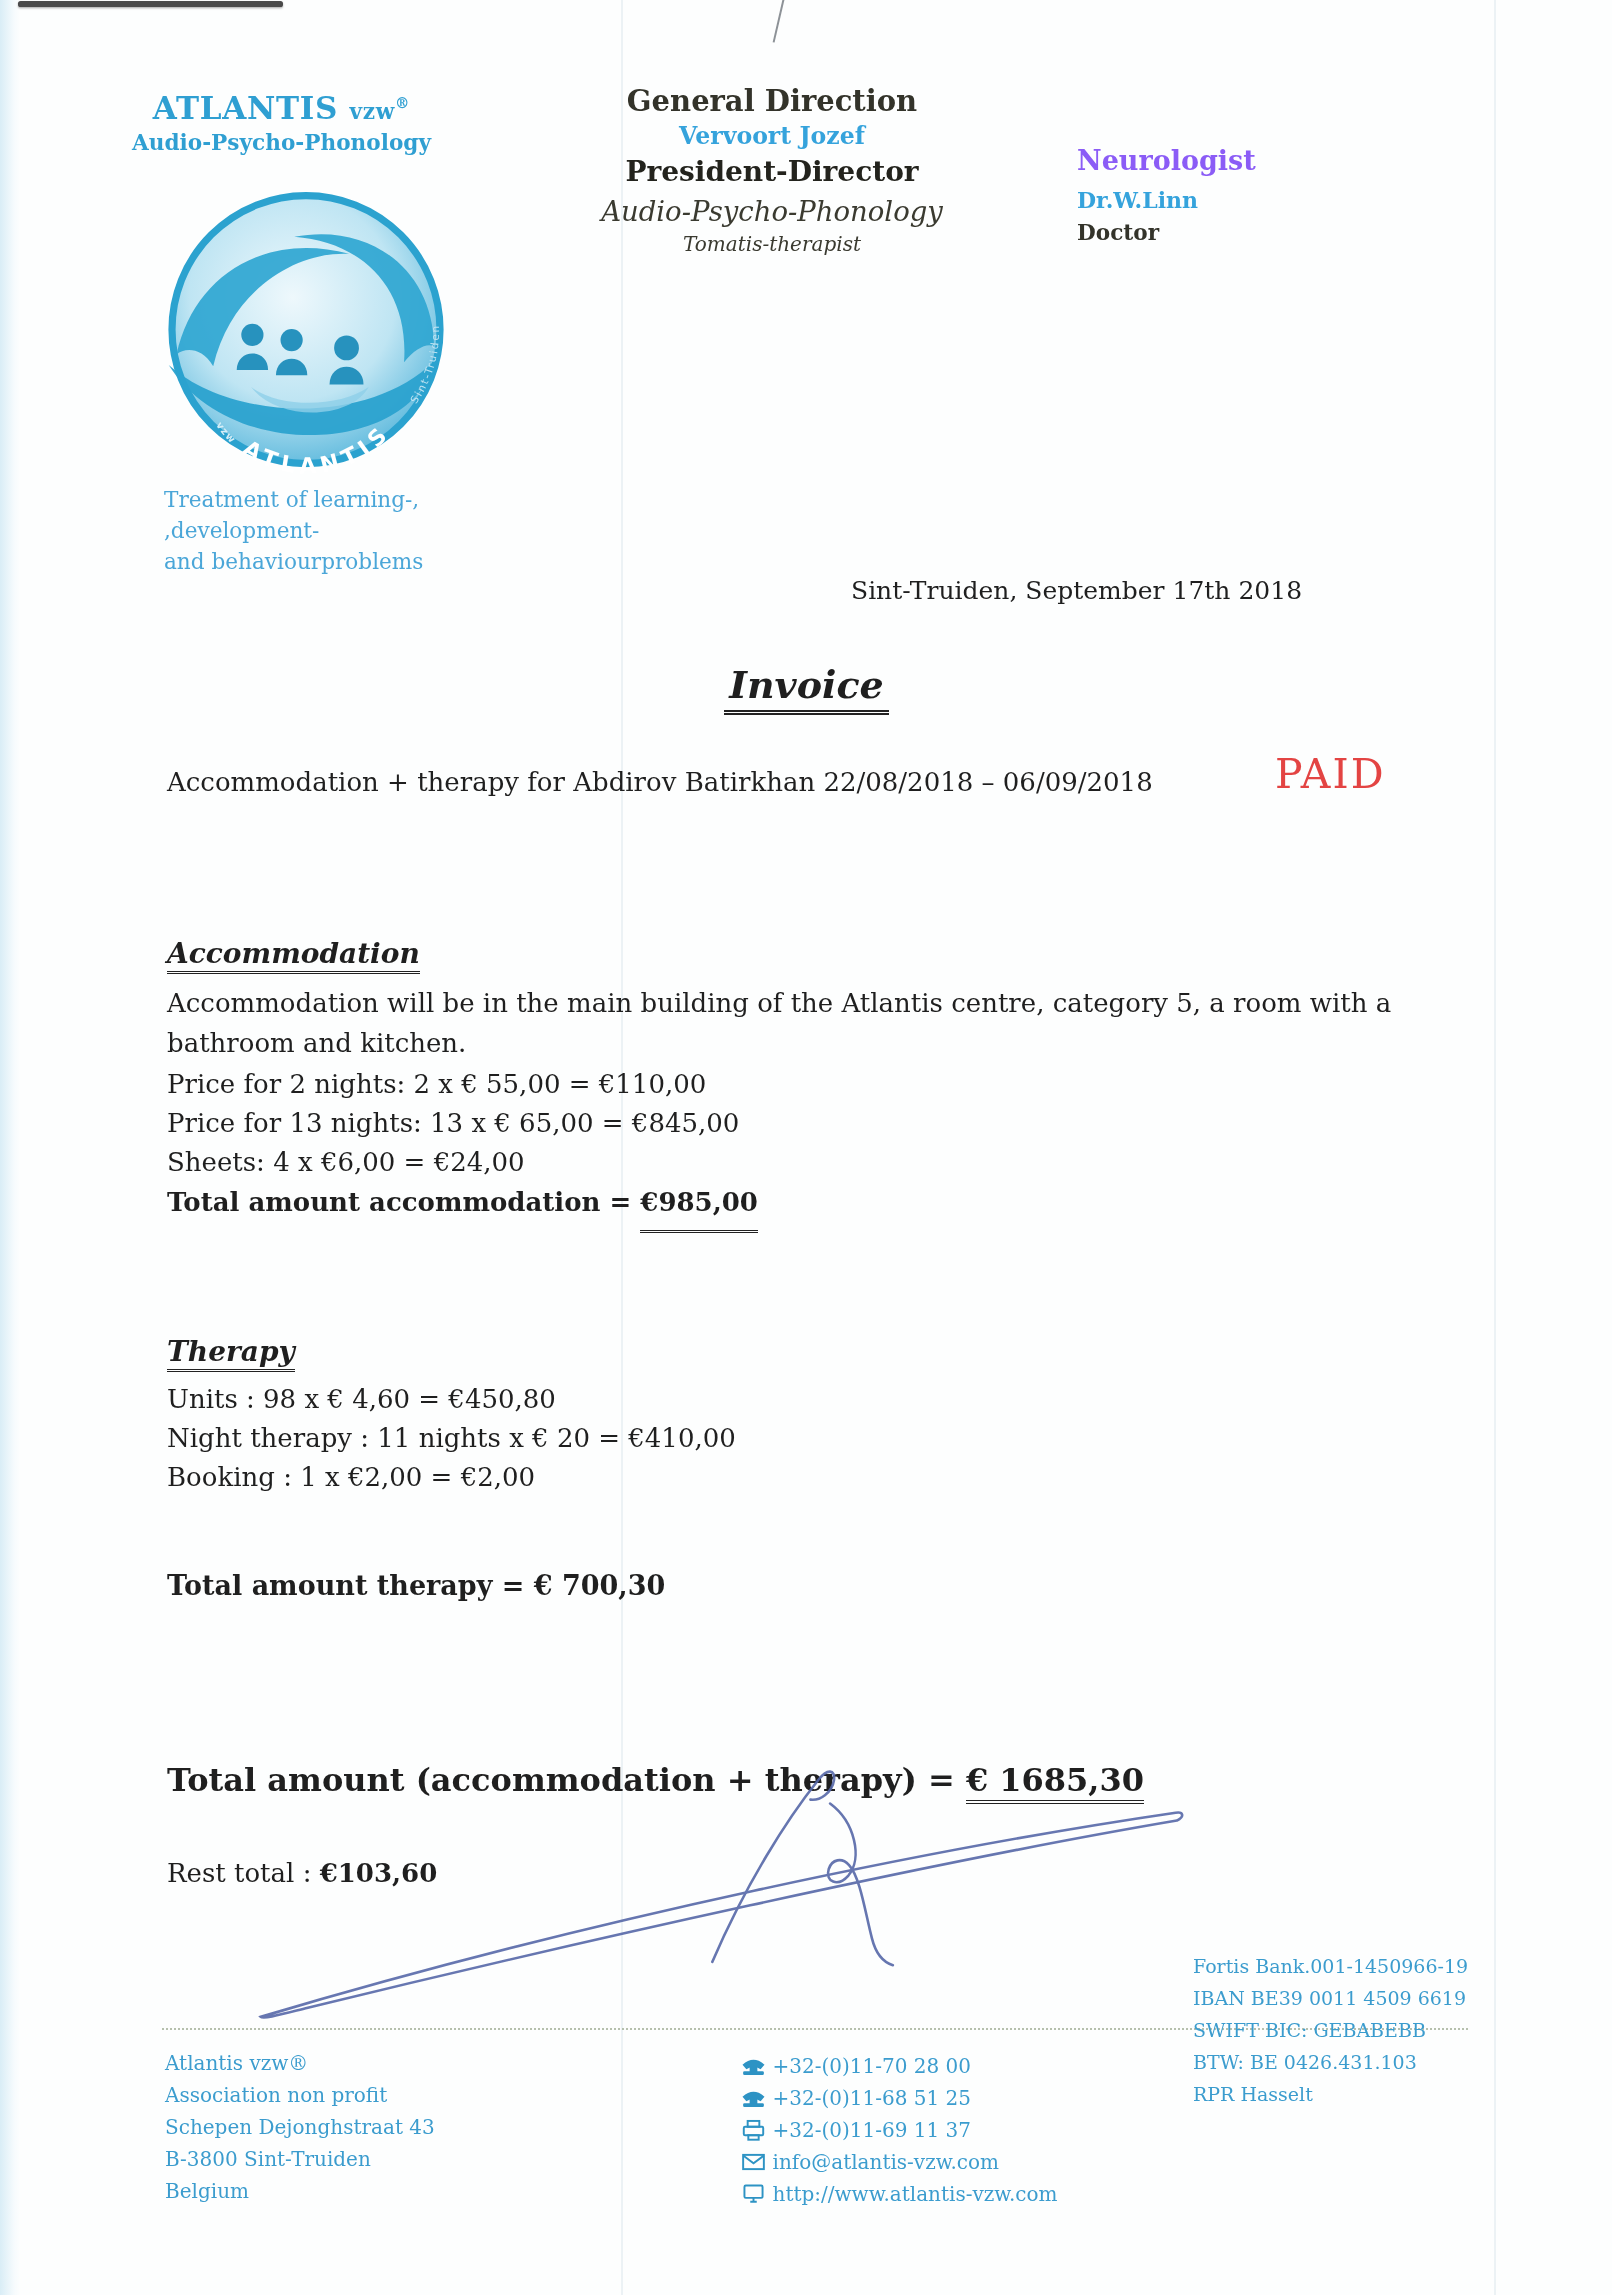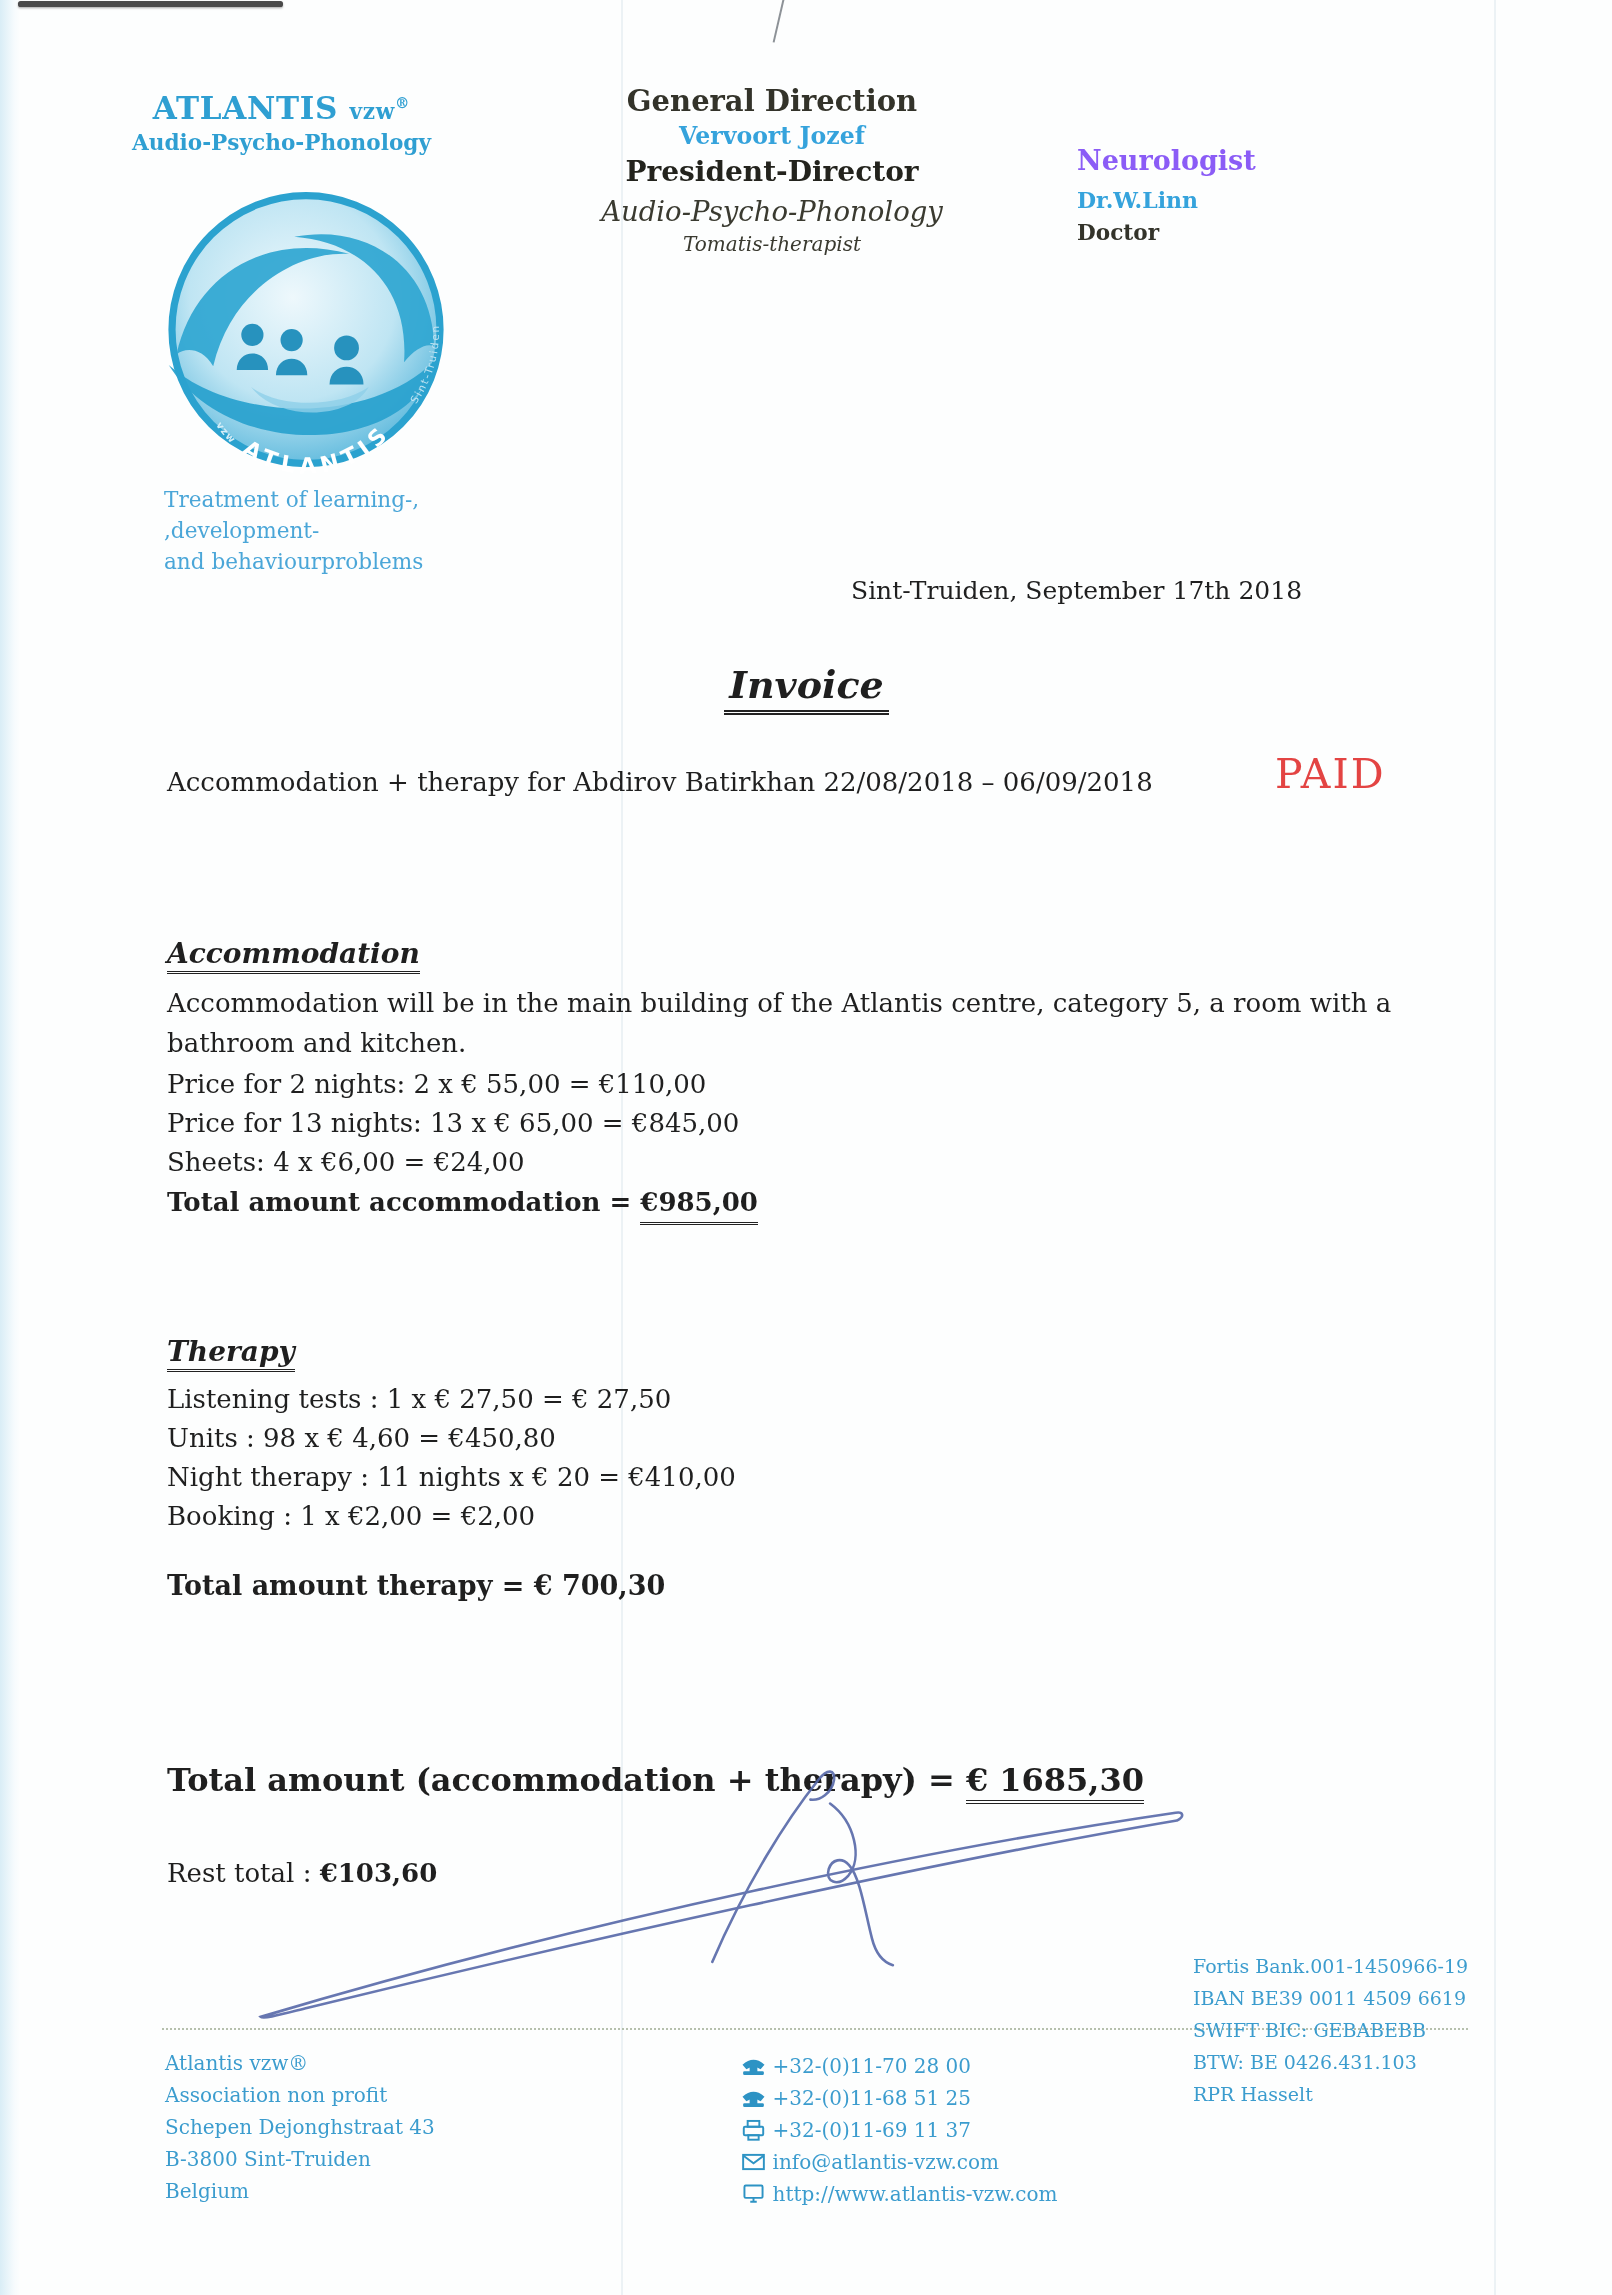--- a/index.html
+++ b/index.html
@@ -42,21 +42,21 @@
   .subject{position:absolute;left:167px;top:767px;font-size:26px;white-space:nowrap;}
   .paid{position:absolute;left:1275px;top:750px;font-size:41px;color:#e34443;letter-spacing:2px;}
   
   .sec-h{font-size:28px;font-weight:bold;font-style:italic;display:inline-block;
     border-bottom:3.9px double #222;padding-bottom:1.3px;}
   .acc{position:absolute;left:167px;top:937px;width:1309px;}
   .acc .desc{font-size:26px;line-height:40px;margin-top:9.2px;}
   .lines{font-size:26px;line-height:39px;}
   .acc .lines{margin-top:1.3px;}
   .tot{font-size:26px;font-weight:bold;margin-top:5.2px;}
-  .tot .val{border-bottom:3.3px double #222;padding-bottom:5px;}
+  .tot .val{border-bottom:3.3px double #222;padding-bottom:13px;}
   .ther{position:absolute;left:167px;top:1335px;width:1178px;}
   .ther .lines{margin-top:7.9px;line-height:39px;}
   .ther-tot{position:absolute;left:167px;top:1570px;font-size:27px;font-weight:bold;}
   .grand{position:absolute;left:167px;top:1761px;font-size:32px;font-weight:bold;white-space:nowrap;}
   .grand .val{border-bottom:4.6px double #222;padding-bottom:1.3px;}
   .rest{position:absolute;left:167px;top:1858px;font-size:26px;}
   .rest .val{font-weight:bold;}
   .sig{position:absolute;left:0;top:0;width:1613px;height:2295px;pointer-events:none;}
   
   .foot-sep{position:absolute;left:162px;top:2028px;width:1306px;border-top:2.6px dotted #aab6a0;opacity:.85;}
@@ -158,21 +158,20 @@
         <div>Sheets: 4 x €6,00 =  €24,00</div>
       </div>
     <div class="tot">
       <span>Total amount accommodation = </span><span class="val">€985,00</span>
     </div>
   </div>
 
   <div class="ther">
     <span class="sec-h">Therapy</span>
     <div class="lines">
-        <div>Listening tests : 1 x € 27,50 = € 27,50</div>
         <div>Units : 98 x € 4,60 = €450,80</div>
         <div>Night therapy : 11 nights x € 20 = €410,00</div>
         <div>Booking : 1 x €2,00 = €2,00</div>
       </div>
   </div>
   <div class="ther-tot">Total amount therapy = € 700,30</div>
 
   <div class="grand">
     <span>Total amount (accommodation + therapy) = </span><span class="val">€ 1685,30</span>
   </div>

